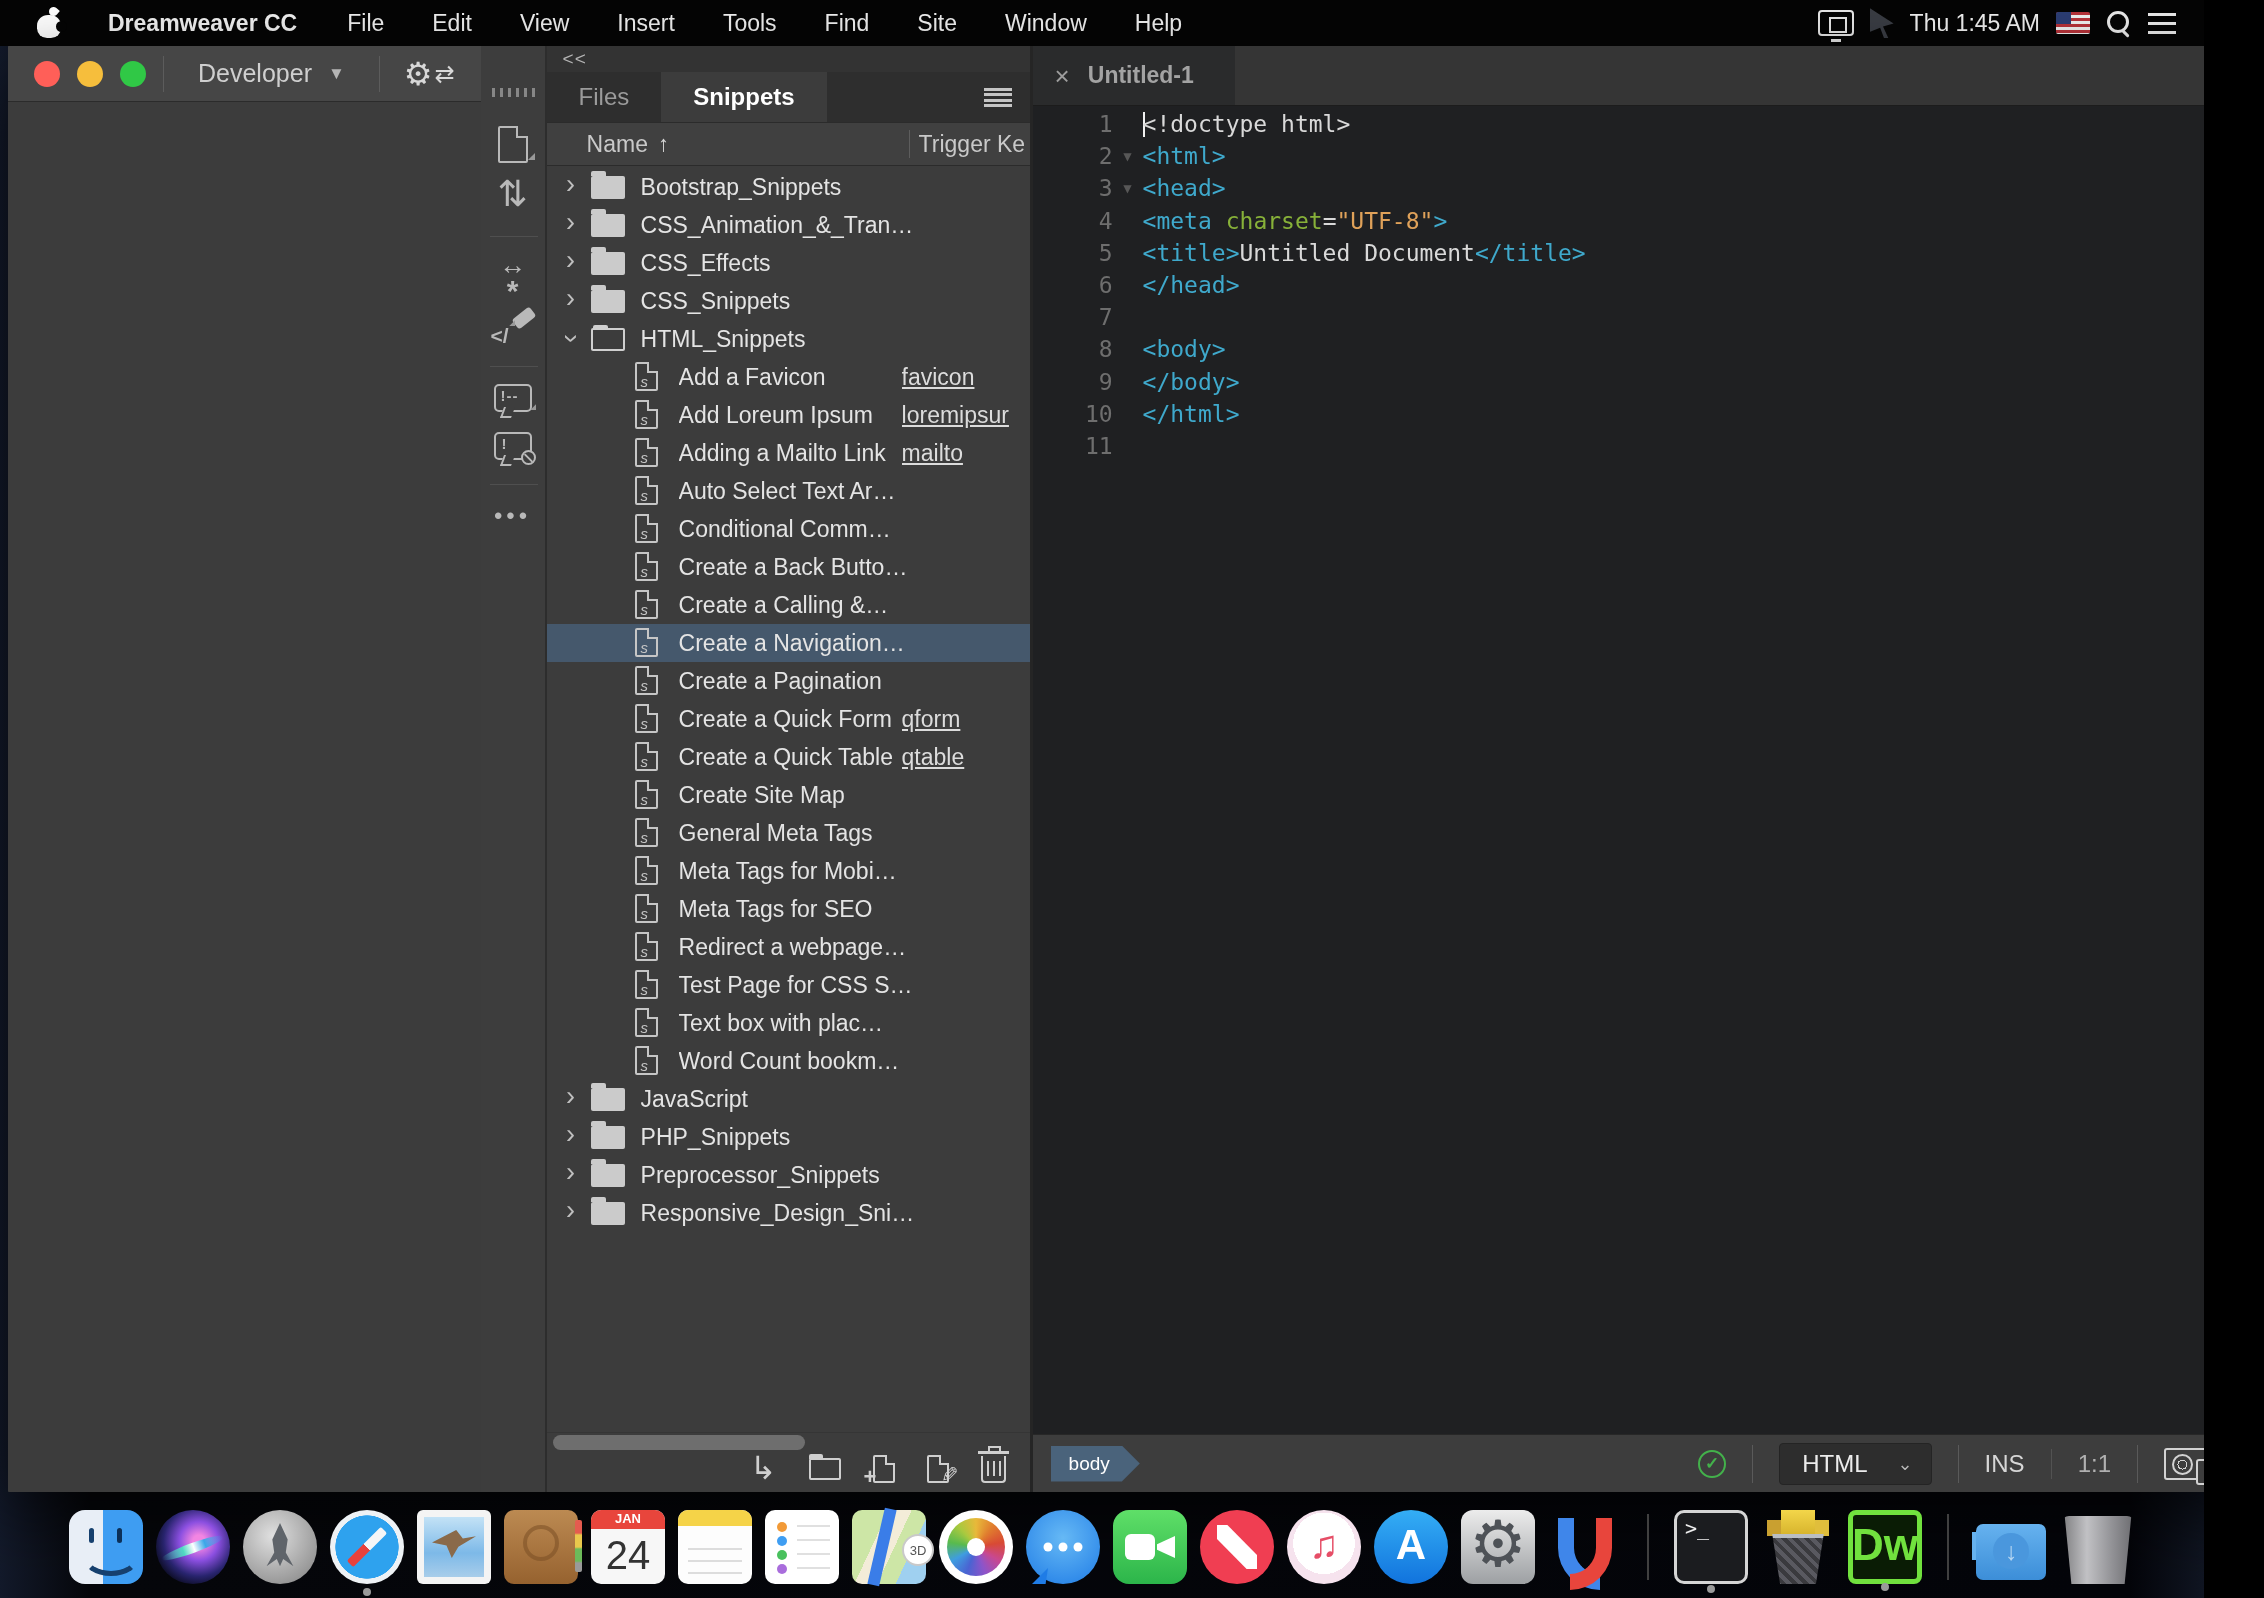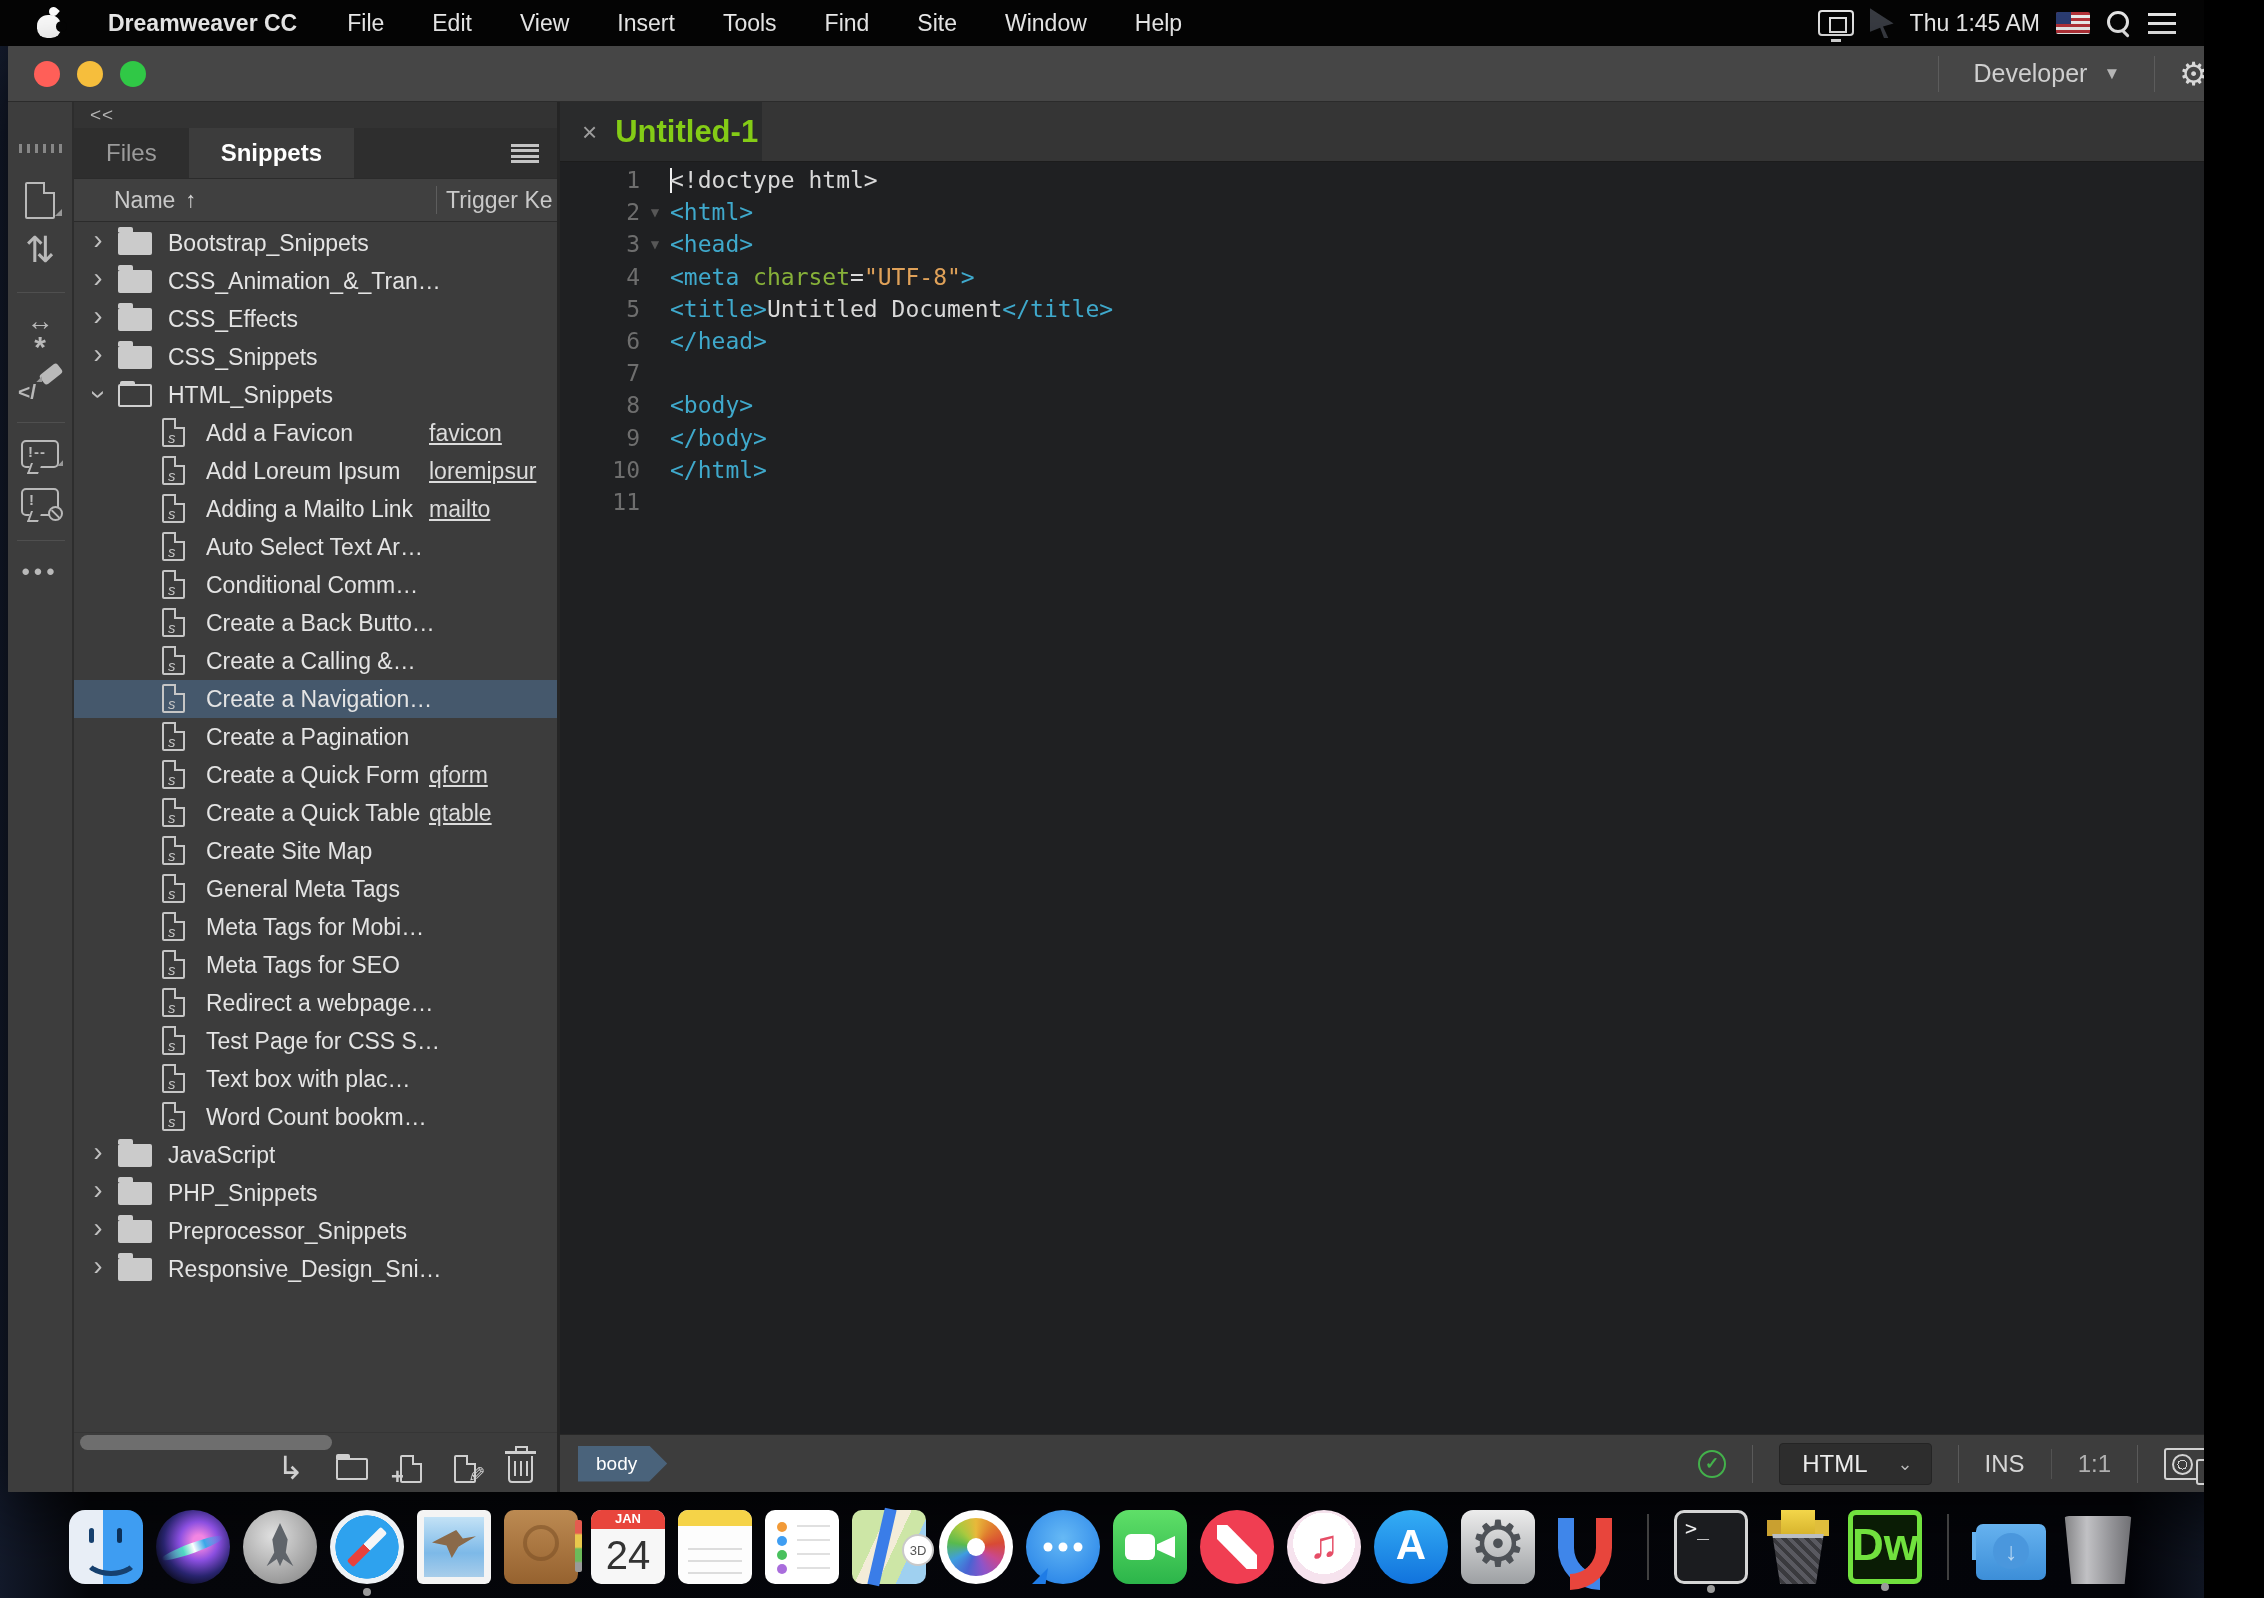--- a/index.html
+++ b/index.html
@@ -23,21 +23,21 @@
   .ic-pointer{width:24px;height:30px;background:#3a3d44;clip-path:polygon(0 0,100% 52%,56% 62%,78% 100%,60% 100%,44% 66%,0 80%);}
   .clock{white-space:nowrap;}
   .ic-flag{width:34px;height:22px;border-radius:2px;background:repeating-linear-gradient(#b8333a 0 3px,#f2f2f2 3px 6px);position:relative;overflow:hidden;}
   .ic-flag::before{content:"";position:absolute;top:0;left:0;width:15px;height:12px;background:#2c3e75;}
   .ic-search{width:26px;height:26px;position:relative;}
   .ic-search::before{content:"";position:absolute;left:1px;top:1px;width:16px;height:16px;border:3px solid #ececec;border-radius:50%;}
   .ic-search::after{content:"";position:absolute;right:2px;bottom:1px;width:9px;height:3px;background:#ececec;transform:rotate(45deg);border-radius:2px;}
   .ic-lines{width:28px;height:21px;background:linear-gradient(#ececec 0 3px,transparent 3px 9px,#ececec 9px 12px,transparent 12px 18px,#ececec 18px 21px);}
 
   
-  .window{position:absolute;left:8px;top:46px;width:2248px;height:1446px;background:#3c3c3c;border-radius:1px;overflow:hidden;display:flex;flex-direction:column;box-shadow:0 24px 70px rgba(0,0,0,.65);}
+  .window{position:absolute;left:8px;top:46px;width:2248px;height:1446px;background:#3c3c3c;border-radius:1px;overflow:hidden;display:flex;flex-direction:row;box-shadow:0 24px 70px rgba(0,0,0,.65);}
   .titlebar{height:56px;flex:0 0 56px;background:#464646;border-bottom:1px solid #2b2b2b;display:flex;align-items:center;padding:0 26px;}
   .tl{width:26px;height:26px;border-radius:50%;margin-right:17px;}
   .tl.red{background:#ff5f58}.tl.yellow{background:#f6be3c}.tl.green{background:#30c846}
   .tb-right{margin-left:auto;display:flex;align-items:center;gap:24px;color:#cfcfcf;font-size:25px;}
   .tb-sep{width:1px;height:36px;background:#5c5c5c;}
   .workspace{display:flex;align-items:center;gap:16px;padding:0 10px;}
   .ws-caret{font-size:17px;color:#b5b5b5;}
   .gearbox{display:flex;align-items:center;gap:2px;color:#d8d8d8;}
   .gear-glyph{font-size:32px;line-height:1;}
   .swap-glyph{font-size:24px;line-height:1;}
@@ -115,21 +115,21 @@
   .pa-trash::before{content:"";position:absolute;top:-5px;left:-5px;right:-5px;height:3px;background:#cfcfcf;}
   .pa-trash::after{content:"";position:absolute;top:-10px;left:5px;width:9px;height:4px;border:2px solid #cfcfcf;border-bottom:none;}
 
   .divider-v{width:3px;flex:0 0 3px;background:#252525;}
 
   
   .editor{flex:1;display:flex;flex-direction:column;min-width:0;background:#1f2022;}
   .etabs{height:60px;flex:0 0 60px;background:#353535;display:flex;align-items:stretch;border-bottom:1px solid #1c1c1c;}
   .etab{width:202px;background:#2a2b2c;display:flex;align-items:center;gap:18px;padding:0 22px;}
   .etab-close{color:#9d9d9d;font-size:26px;line-height:1;}
-  .etab-title{color:#84cc16;font-size:31px;font-weight:bold;white-space:nowrap;}
+  .etab-title{color:#a3a3a3;font-size:23px;font-weight:bold;white-space:nowrap;}
   .code{flex:1;font-family:"DejaVu Sans Mono","Liberation Mono",monospace;font-size:23px;line-height:32.2px;padding-top:2px;overflow:hidden;position:relative;}
   .cline{display:flex;}
   .ln{width:80px;text-align:right;color:#6e6e6e;flex:0 0 80px;}
   .fold{width:30px;flex:0 0 30px;text-align:center;color:#575757;font-size:14px;}
   .ctext{white-space:pre;}
   .tk-tag{color:#3fa9cc;}
   .tk-attr{color:#87b139;}
   .tk-str{color:#dfa159;}
   .tk-plain{color:#d9d9d9;}
   .cursor{display:inline-block;width:2px;height:25px;background:#f0f0f0;vertical-align:-5px;margin-right:-2px;}

